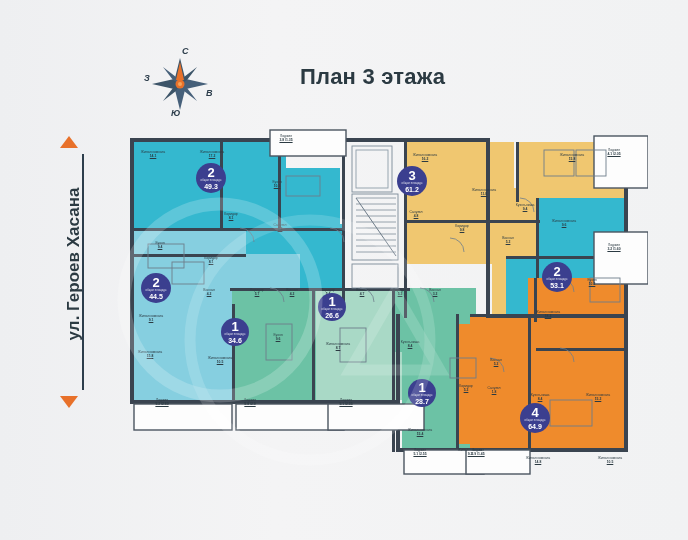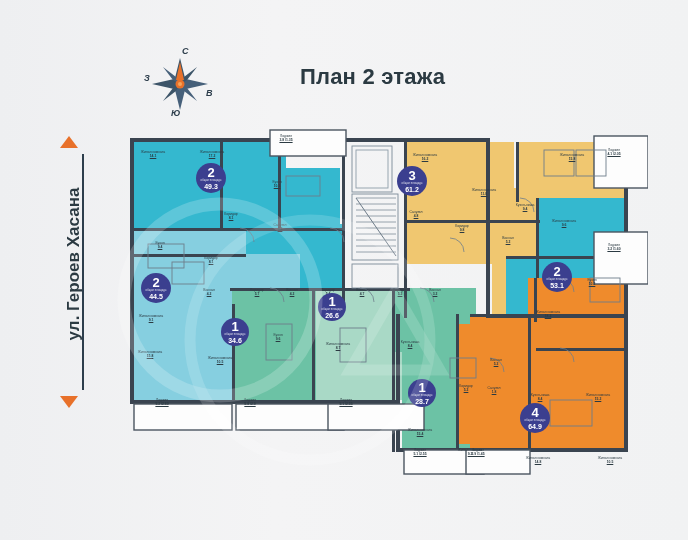--- a/index.html
+++ b/index.html
@@ -58,21 +58,21 @@
   .badge .cap{font-size:2.6px;opacity:.85;margin:1px 0;letter-spacing:.1px;}
   .badge .area{font-size:7px;font-weight:bold;}
   .badge.sz30{width:30px;height:30px;margin-left:-15px;margin-top:-15px;}
   .badge.sz28{width:28px;height:28px;margin-left:-14px;margin-top:-14px;}
 </style>
 </head>
 <body>
 
 <div id="stage">
 
-  <div class="title">План 2 этажа</div>
+  <div class="title">План 3 этажа</div>
 
   <div class="compass">
     <svg width="80" height="76" viewBox="0 0 80 76">
       <g transform="translate(38,38)">
 
         <polygon points="0,-26 5,-6 0,0 -5,-6" fill="#3c5468"></polygon>
         <polygon points="0,26 5,6 0,0 -5,6" fill="#46607a"></polygon>
         <polygon points="-28,0 -6,5 0,0 -6,-5" fill="#3c5468"></polygon>
         <polygon points="28,0 6,5 0,0 6,-5" fill="#46607a"></polygon>
         <polygon points="-17,-17 -4,-7 0,0 -7,-4" fill="#46607a"></polygon>

